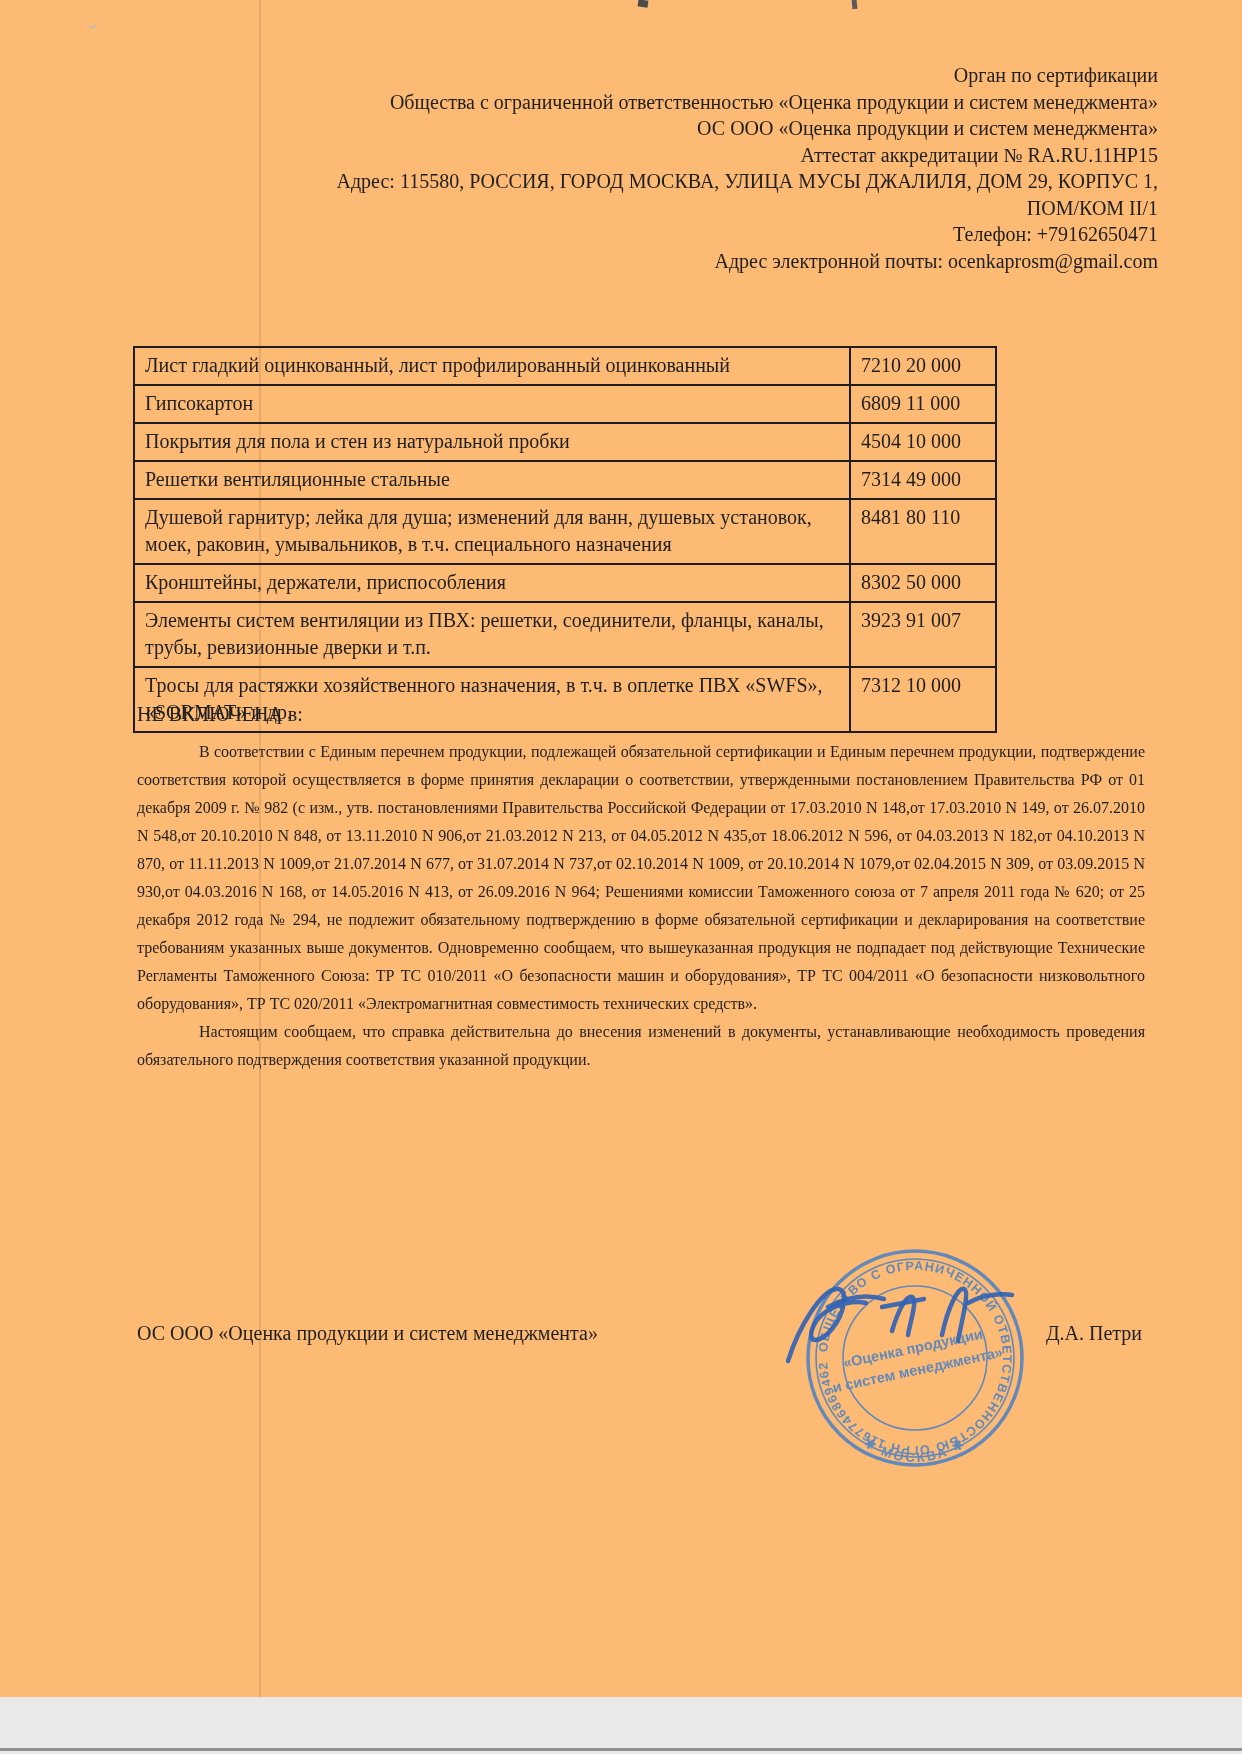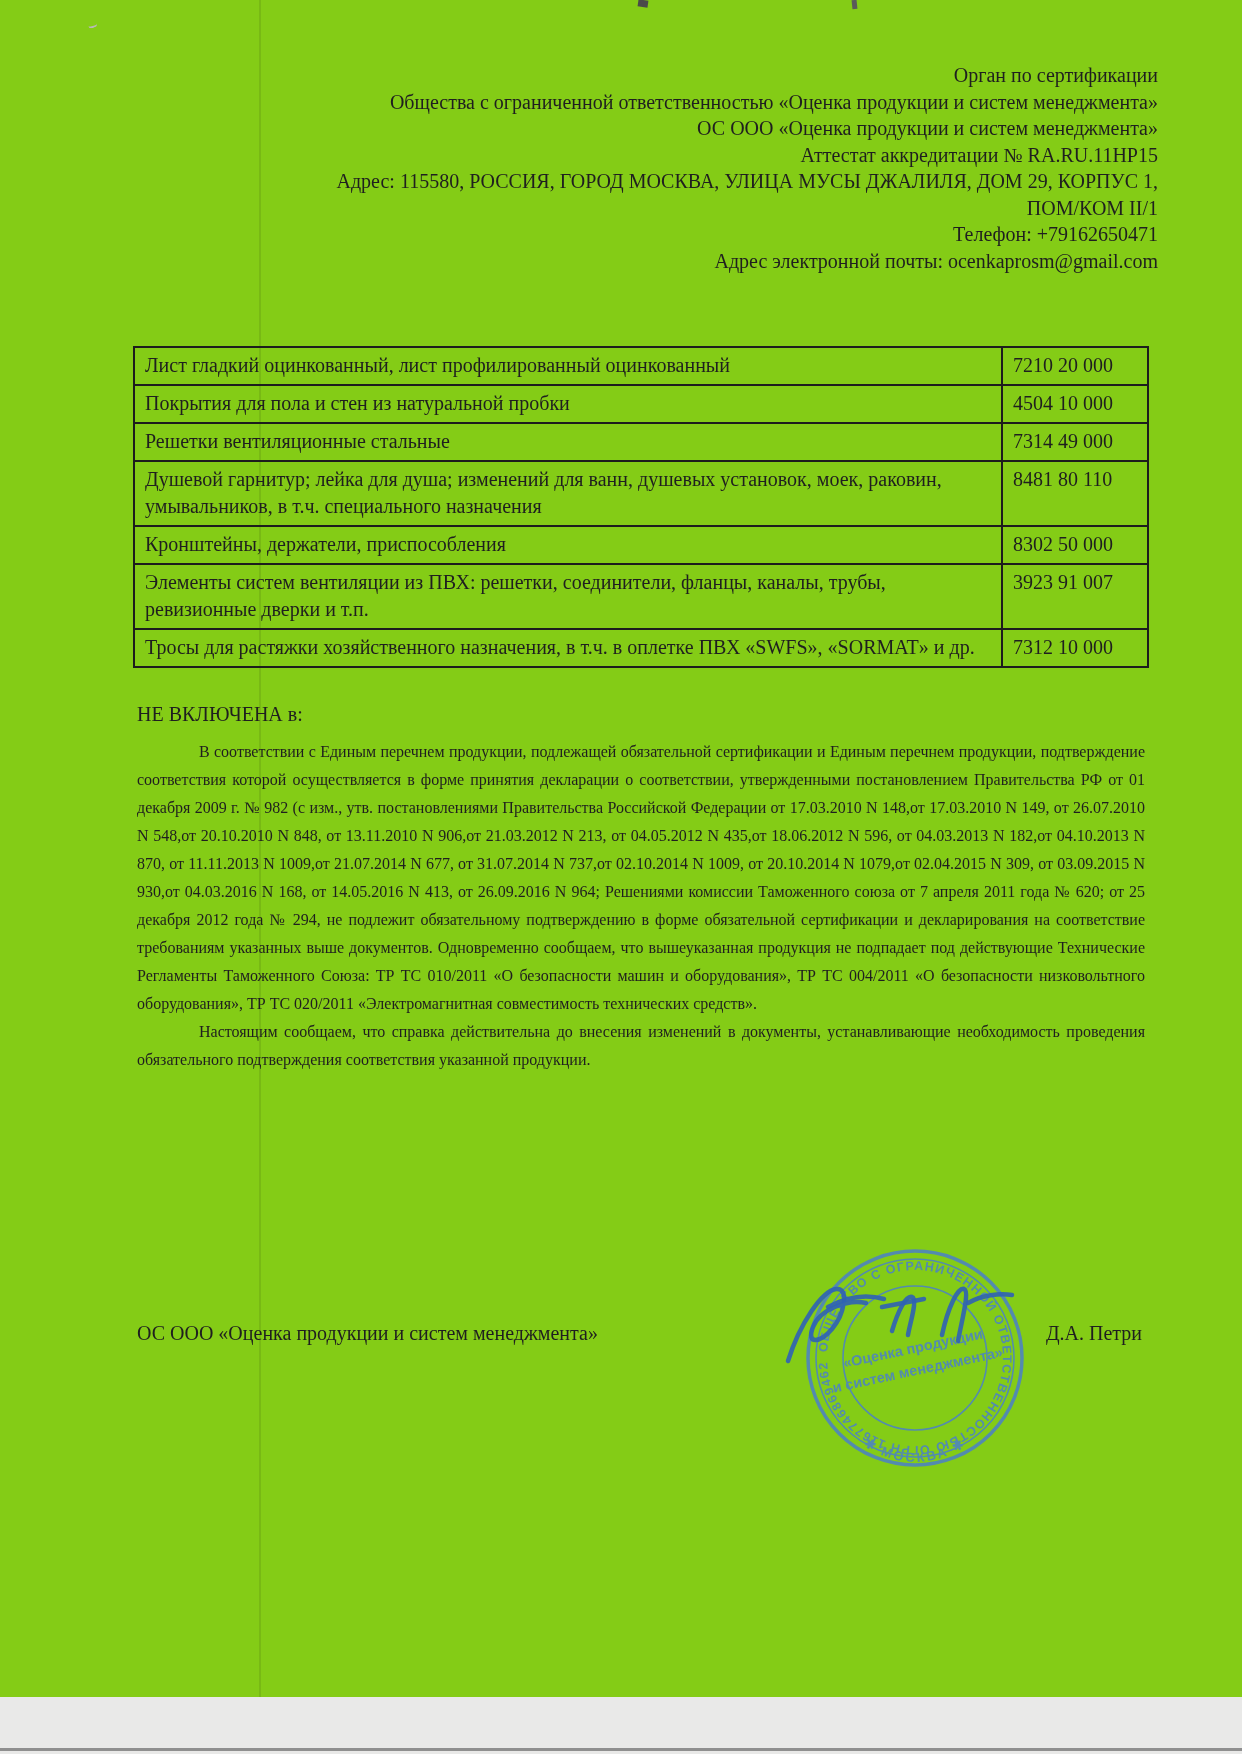--- a/index.html
+++ b/index.html
@@ -1,39 +1,39 @@
 <!DOCTYPE html>
 <html lang="ru" style="--stamp-color: #4d83c4; --sig-color: #2f62b5;"><head>
 <meta charset="utf-8">
 <style>
   html,body { margin:0; padding:0; background:#ffffff; }
   :root { --stamp-color:#4d83c4; --sig-color:#2f62b5; --ink:#1f1f1f; }
   .page {
     position:relative; width:1242px; height:1754px; overflow:hidden;
-    background:#84cc16; color:var(--ink);
+    background:#fdba74; color:var(--ink);
     font-family:"Liberation Serif", serif;
   }
   
   .scan-vline { position:absolute; left:259px; top:0; width:2px; height:1697px;
     background:rgba(0,0,0,0.09); }
   .scan-bottom-band { position:absolute; left:0; top:1697px; width:1242px; height:57px;
     background:#e9e9e8; }
   .scan-bottom-line { position:absolute; left:0; top:1748px; width:1242px; height:3px;
     background:#8f8f8f; }
   .scan-mark-a { position:absolute; left:638px; top:0; width:10px; height:7px; background:#4a4a4a; transform:rotate(8deg); }
   .scan-mark-b { position:absolute; left:852px; top:0; width:5px; height:9px; background:#5a5a5a; transform:rotate(-6deg); }
   .scan-mark-c { position:absolute; left:88px; top:22px; width:9px; height:4px; border-bottom:2px solid #b9b9b9; border-radius:50%; transform:rotate(-15deg); }
 
   .header-block {
     position:absolute; top:62px; left:140px; right:84px;
     text-align:right; font-size:20px; line-height:26.5px;
     white-space:nowrap;
   }
   .products-table {
-    position:absolute; top:346px; left:133px; width:1016px;
+    position:absolute; top:346px; left:133px; width:864px;
     border-collapse:collapse; font-size:20px;
   }
   .products-table td {
     border:2px solid #1d1d1d; padding:4px 10px 5px 10px;
     line-height:27px; vertical-align:top;
   }
   .products-table td.code { width:124px; white-space:nowrap; }
 
   .not-included {
     position:absolute; top:703px; left:137px; font-size:20px;
@@ -78,20 +78,24 @@
     <div>ПОМ/КОМ II/1</div>
     <div>Телефон: +79162650471</div>
     <div>Адрес электронной почты: ocenkaprosm@gmail.com</div>
   </div>
 
   <table class="products-table">
     <tbody>
       <tr>
         <td>Лист гладкий оцинкованный, лист профилированный оцинкованный</td>
         <td class="code">7210 20 000</td>
+      </tr>
+      <tr>
+        <td>Гипсокартон</td>
+        <td class="code">6809 11 000</td>
       </tr>
       <tr>
         <td>Покрытия для пола и стен из натуральной пробки</td>
         <td class="code">4504 10 000</td>
       </tr>
       <tr>
         <td>Решетки вентиляционные стальные</td>
         <td class="code">7314 49 000</td>
       </tr>
       <tr>

